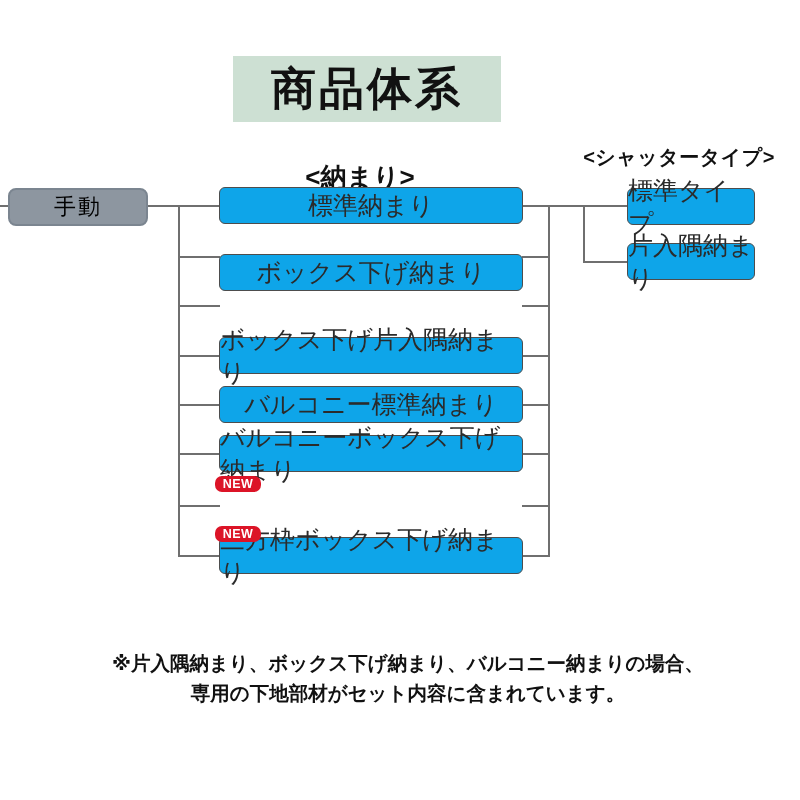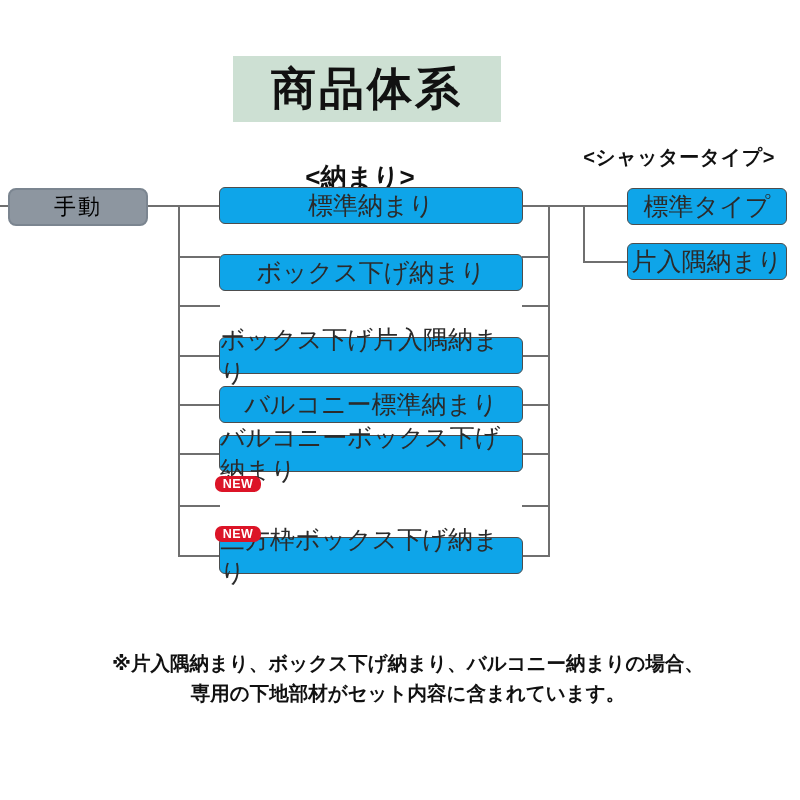--- a/index.html
+++ b/index.html
@@ -25,21 +25,21 @@
     font-size:25px;color:#2b2b2b;z-index:2;
   }
   .root-node{
     left:8px;top:188px;width:140px;height:38px;
     background:#8d96a0;border:2px solid #7b8590;border-radius:8px;
     color:#000000;font-size:22px;letter-spacing:2px;
   }
   .fit{left:219px;width:304px;height:37px;}
   .f0{top:187px;} .f1{top:254px;} .f2{top:287px;} .f3{top:337px;}
   .f4{top:386px;} .f5{top:435px;} .f6{top:487px;} .f7{top:537px;}
-  .shut{left:627px;width:160px;height:37px;}
+  .shut{left:627px;width:128px;height:37px;}
   .s0{top:188px;} .s1{top:243px;}
   
   .new-badge{
     position:absolute;left:215px;width:46px;height:16px;z-index:3;
     background:#dc1427;border-radius:7px;
     display:flex;align-items:center;justify-content:center;
     color:#ffffff;font-size:12.5px;font-weight:bold;letter-spacing:0.5px;
   }
   .b6{top:476px;} .b7{top:526px;}
   

